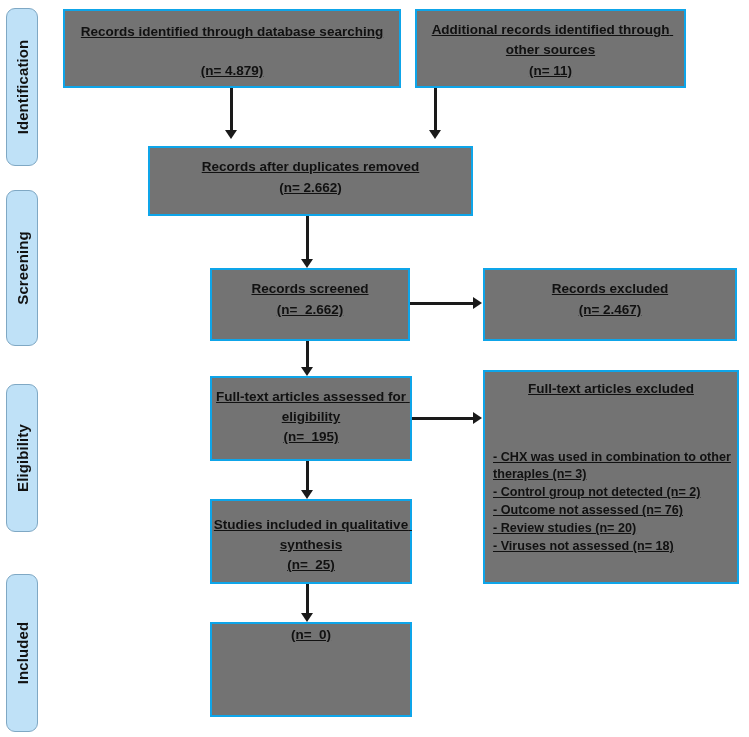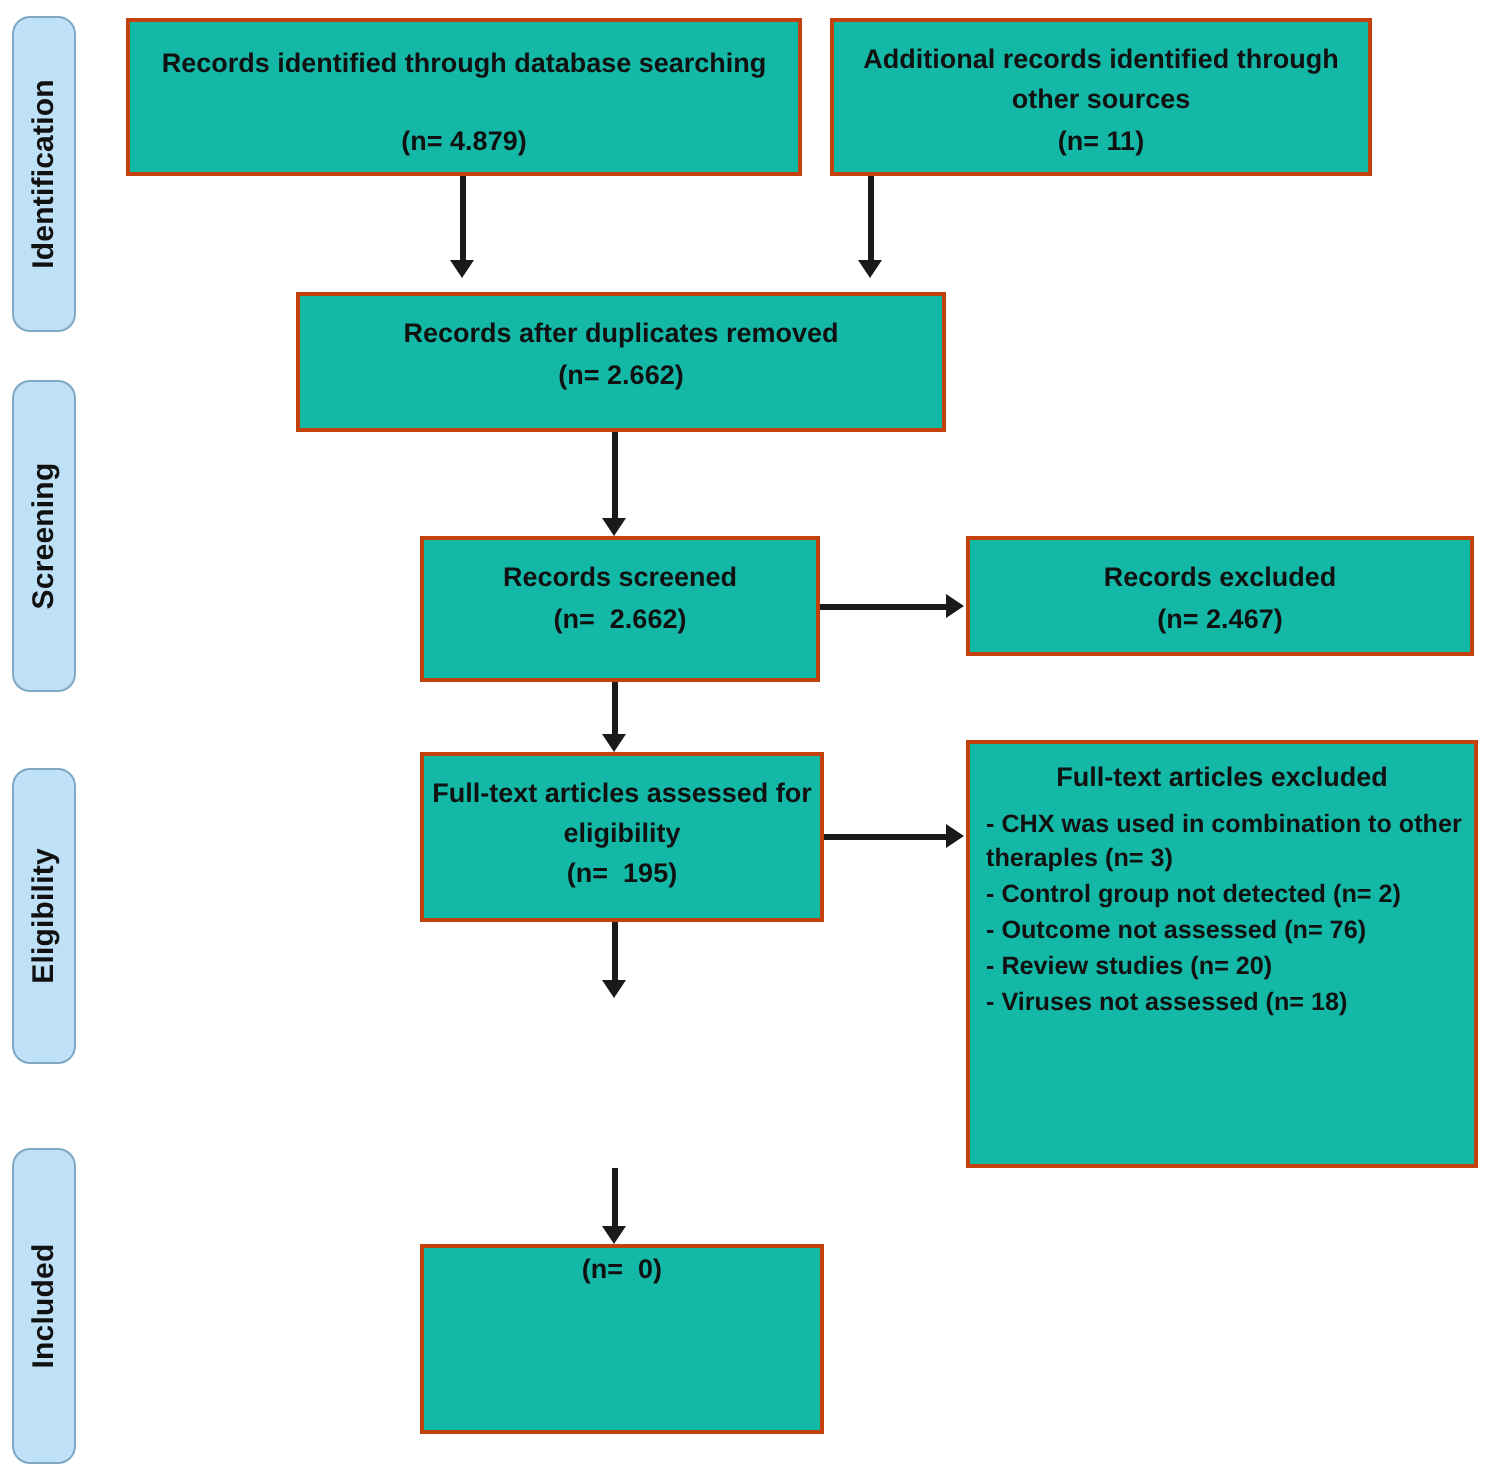--- a/index.html
+++ b/index.html
@@ -37,31 +37,32 @@
     white-space: nowrap;
     font-size: 15px;
     font-weight: bold;
     letter-spacing: 0.1px;
     color: #111111;
   }
 
   
   .flow-box {
     position: absolute;
-    background: #14b8a6;
-    border: 2px solid #c2410c;
+    background: #737373;
+    border: 2px solid #0ea5e9;
     box-sizing: border-box;
     display: flex;
     flex-direction: column;
     align-items: center;
     text-align: center;
     font-size: 13.5px;
     font-weight: bold;
     line-height: 1.45;
     color: #111111;
+    text-decoration: underline;
   }
   .flow-box .line {
     display: block;
     white-space: pre-wrap;
   }
 
   
   #box-identified .line-title { margin-top: 11px; }
   #box-identified .line-n { margin-top: 19px; }
 
@@ -89,20 +90,21 @@
 
   
   #box-quantitative .line-title { margin-top: 14px; }
   #box-quantitative .line-n { margin-top: 1px; }
 
   
   #box-reasons {
     align-items: stretch;
     text-align: left;
     padding: 0;
+    gap: 45px;
   }
   #box-reasons .reasons-title {
     text-align: center;
     margin-top: 7px;
     margin-bottom: 5px;
     font-size: 13.5px;
     font-weight: bold;
   }
   #box-reasons .reasons-list {
     list-style: none;
@@ -187,21 +189,21 @@
   </div>
 
   <div class="vline" style="left:306px; top:216px; height:46px;"></div>
   <div class="arrow-down" style="left:301px; top:259px;"></div>
 
   <div class="flow-box" id="box-screened" style="left:210px; top:268px; width:200px; height:73px;">
     <span class="line line-title">Records screened</span>
     <span class="line line-n">(n=  2.662)</span>
   </div>
 
-  <div class="flow-box" id="box-excluded" style="left:483px; top:268px; width:254px; height:60px;">
+  <div class="flow-box" id="box-excluded" style="left:483px; top:268px; width:254px; height:73px;">
     <span class="line line-title">Records excluded</span>
     <span class="line line-n">(n= 2.467)</span>
   </div>
 
   <div class="hline" style="left:410px; top:302px; width:64px;"></div>
   <div class="arrow-right" style="left:473px; top:297px;"></div>
 
   <div class="vline" style="left:306px; top:341px; height:29px;"></div>
   <div class="arrow-down" style="left:301px; top:367px;"></div>
 
@@ -220,20 +222,24 @@
       <li>- Viruses not assessed (n= 18)</li>
     </ul>
   </div>
 
   <div class="hline" style="left:412px; top:417px; width:62px;"></div>
   <div class="arrow-right" style="left:473px; top:412px;"></div>
 
   <div class="vline" style="left:306px; top:461px; height:32px;"></div>
   <div class="arrow-down" style="left:301px; top:490px;"></div>
 
+  <div class="flow-box" id="box-qualitative" style="left:210px; top:499px; width:202px; height:85px;">
+    <span class="line line-title">Studies included in qualitative synthesis</span>
+    <span class="line line-n">(n=  25)</span>
+  </div>
 
   <div class="vline" style="left:306px; top:584px; height:32px;"></div>
   <div class="arrow-down" style="left:301px; top:613px;"></div>
 
   <div class="flow-box" id="box-quantitative" style="left:210px; top:622px; width:202px; height:95px;">
     <span class="line line-n">(n=  0)</span>
   </div>
 
 </div>
 

